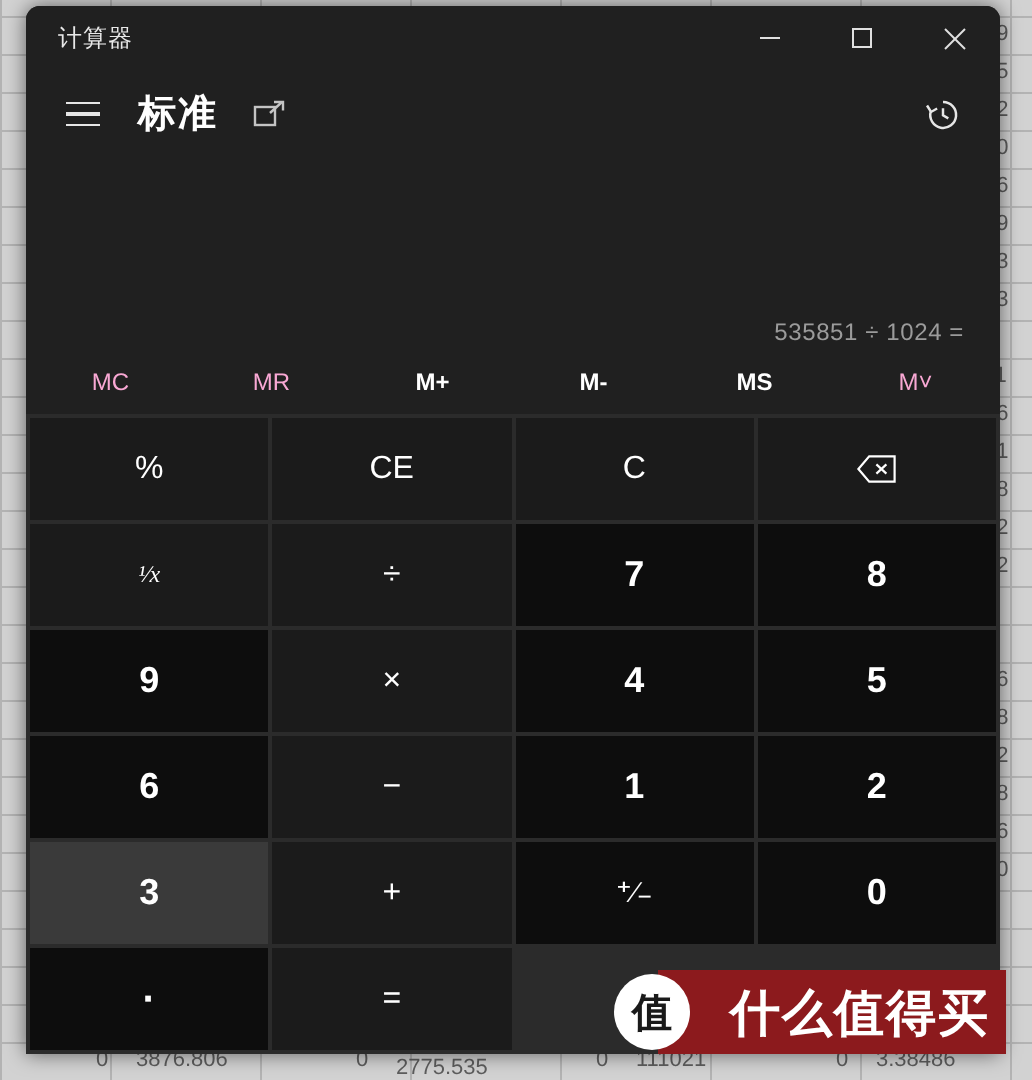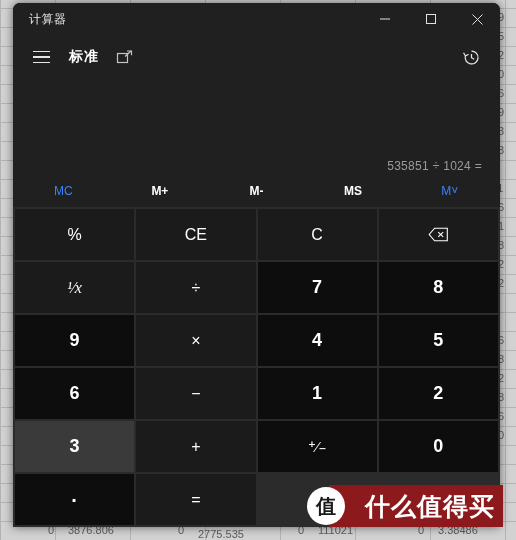--- a/index.html
+++ b/index.html
@@ -120,21 +120,21 @@
     justify-content: center;
     gap: 4px;
   }
   #hamburger i {
     display: block;
     width: 17px;
     height: 1.6px;
     background: #e6e6e6;
   }
   #mode-label {
-    font-size: 14px;
+    font-size: 19px;
     font-weight: bold;
     color: #ffffff;
     margin-left: 8px;
     letter-spacing: 1px;
   }
   #keep-on-top {
     margin-left: 14px;
     width: 22px;
     height: 22px;
     display: flex;
@@ -187,21 +187,21 @@
   }
   .mem-btn {
     flex: 1 1 0;
     display: flex;
     align-items: center;
     justify-content: center;
     font-size: 12px;
     font-weight: bold;
     color: #ffffff;
   }
-  .mem-btn.disabled { color: #3b82f6; font-weight: normal; text-align: right; }
+  .mem-btn.disabled { color: #f9a8d4; font-weight: normal; text-align: right; }
 
   
   #keypad {
     flex: 1 1 auto;
     display: grid;
     grid-template-columns: repeat(4, 1fr);
     grid-template-rows: repeat(6, 1fr);
     gap: 2px;
     padding: 2px;
     background: #2b2b2b;
@@ -222,21 +222,21 @@
   }
   .key.op { background: #1b1b1b; }
   .key.hover { background: #3a3a3a; }
   .key.equals { background: #1b1b1b; }
   .key .mathital {
     font-family: "Liberation Serif", "DejaVu Serif", serif;
     font-style: italic;
     font-size: 17px;
   }
   .key .sup { font-size: 11px; vertical-align: super; }
-  .key .frac { font-size: 16px; }
+  .key .frac { font-size: 12px; }
   .key svg { display: block; }
 
   
   #watermark {
     position: absolute;
     right: 13px;
     bottom: 13px;
     height: 42px;
     display: flex;
     align-items: center;
@@ -398,20 +398,21 @@
         </svg>
       </div>
     </div>
 
     <div id="display">
       <div id="expression">535851 ÷ 1024 =</div>
     </div>
 
     <div id="memory-row">
         <div class="mem-btn disabled">MC</div>
+        <div class="mem-btn disabled">MR</div>
         <div class="mem-btn">M+</div>
         <div class="mem-btn">M-</div>
         <div class="mem-btn">MS</div>
         <div class="mem-btn disabled">M˅</div>
       </div>
 
     <div id="keypad">
         <div class="key op">
           <span>%</span>
         </div>

